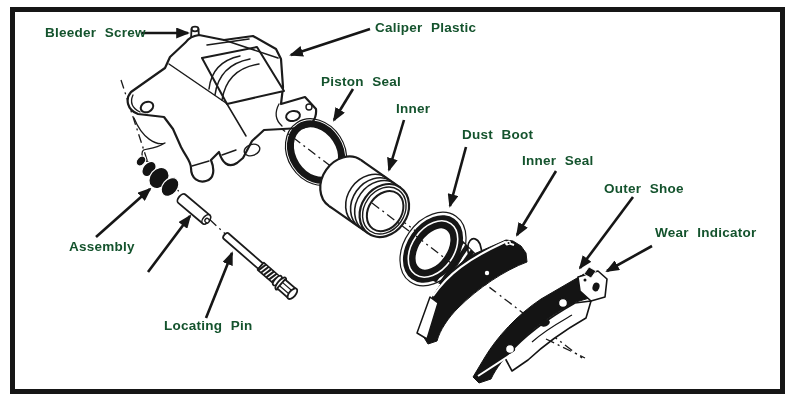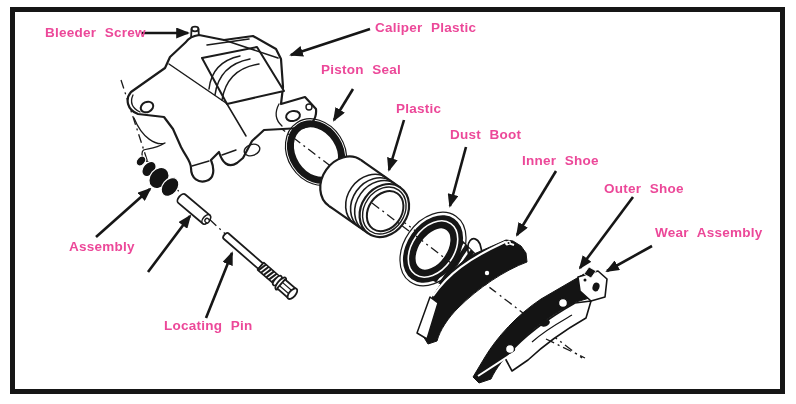--- a/index.html
+++ b/index.html
@@ -2,21 +2,21 @@
 <html><head>
 <meta charset="utf-8">
 <style>
   html,body{margin:0;padding:0;background:#ffffff;}
   .stage{
     position:relative;width:796px;height:404px;background:#ffffff;overflow:hidden;
     font-family:"Liberation Sans","DejaVu Sans",sans-serif;
   }
   .frame-svg{position:absolute;left:0;top:0;}
   .lbl{
-    position:absolute;font-size:13.5px;font-weight:600;color:#ec4899;
+    position:absolute;font-size:13.5px;font-weight:600;color:#14532d;
     letter-spacing:0.25px;word-spacing:4.5px;white-space:nowrap;line-height:14px;
     user-select:none;
   }
 </style>
 </head>
 <body>
 
 <div class="stage">
 
   <svg class="frame-svg" width="796" height="404" viewBox="0 0 796 404">
@@ -192,22 +192,22 @@
       <path d="M 633,197 L 580,268"></path>
       <path d="M 652,246 L 607,271"></path>
       <path d="M 96,237 L 150,189"></path>
       <path d="M 148,272 L 190,216"></path>
       <path d="M 206,318 L 232,253"></path>
     </g>
   </svg>
 
   <div class="lbl" style="left:45px;top:26px">Bleeder Screw</div>
   <div class="lbl" style="left:375px;top:21px">Caliper Plastic</div>
-  <div class="lbl" style="left:321px;top:63px">Piston Seal</div>
-  <div class="lbl" style="left:396px;top:102px">Plastic</div>
-  <div class="lbl" style="left:450px;top:128px">Dust Boot</div>
-  <div class="lbl" style="left:522px;top:154px">Inner Shoe</div>
+  <div class="lbl" style="left:321px;top:75px">Piston Seal</div>
+  <div class="lbl" style="left:396px;top:102px">Inner</div>
+  <div class="lbl" style="left:462px;top:128px">Dust Boot</div>
+  <div class="lbl" style="left:522px;top:154px">Inner Seal</div>
   <div class="lbl" style="left:604px;top:182px">Outer Shoe</div>
-  <div class="lbl" style="left:655px;top:226px">Wear Assembly</div>
+  <div class="lbl" style="left:655px;top:226px">Wear Indicator</div>
   <div class="lbl" style="left:69px;top:240px">Assembly</div>
   <div class="lbl" style="left:164px;top:319px">Locating Pin</div>
 
 </div>
 
 </body></html>

